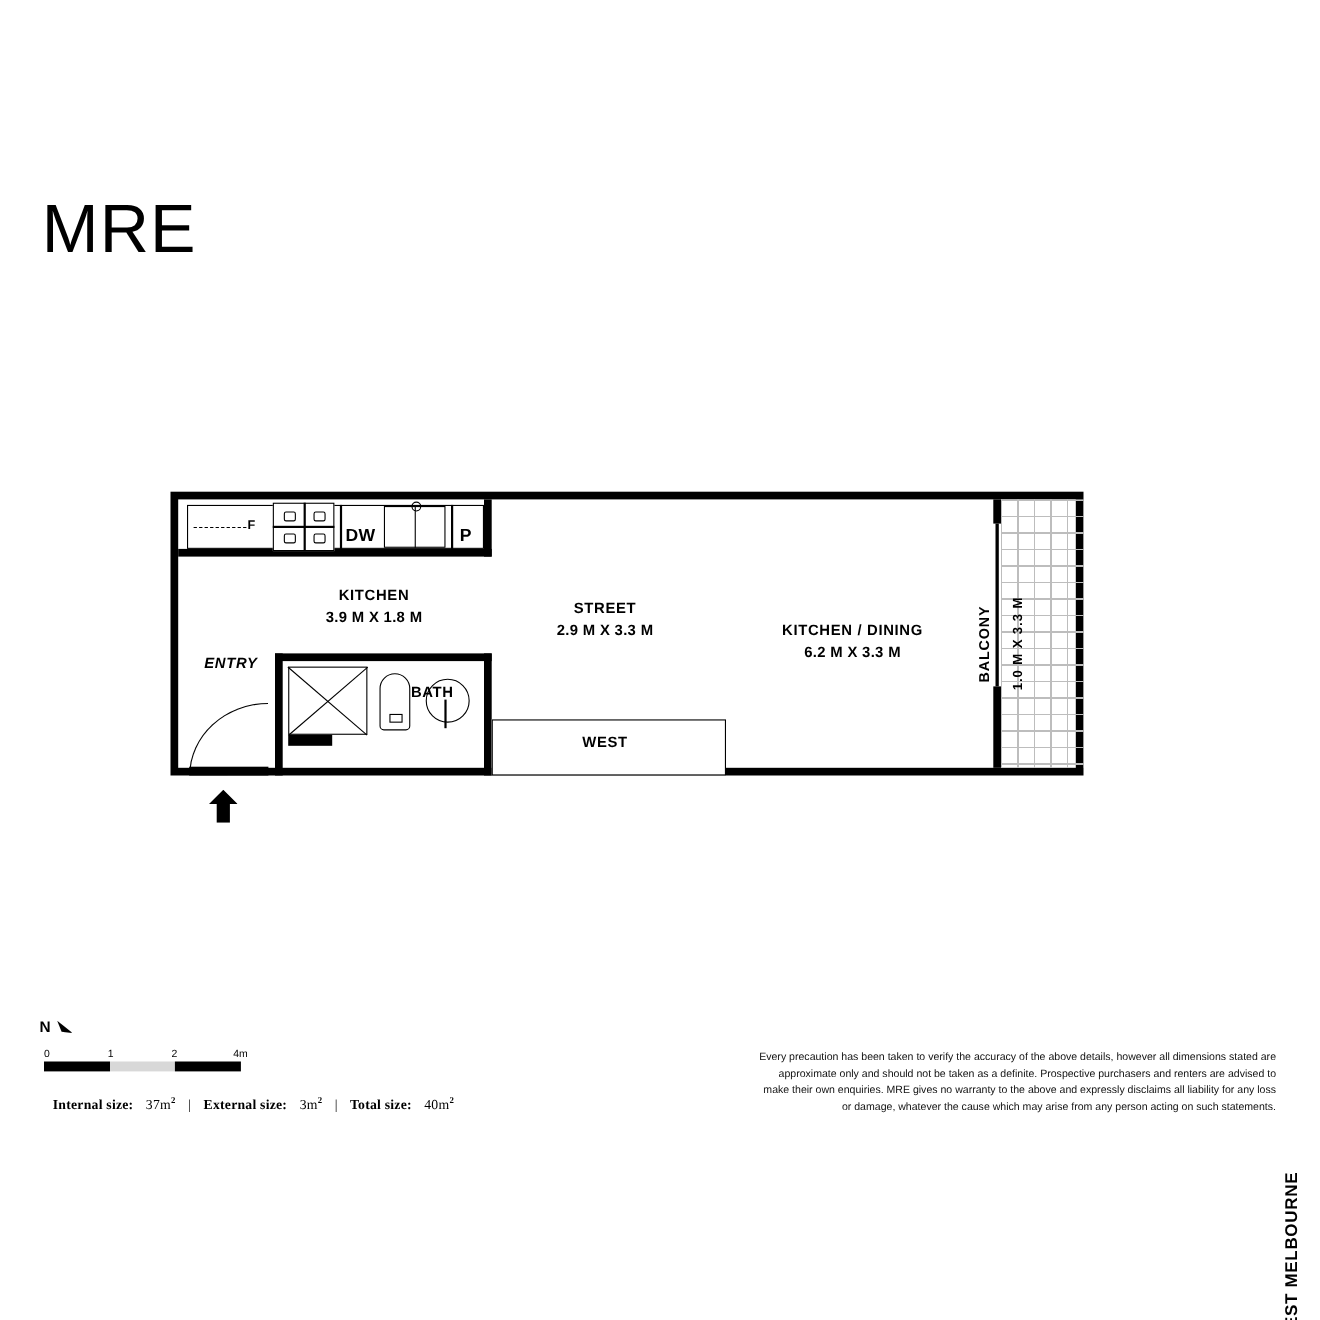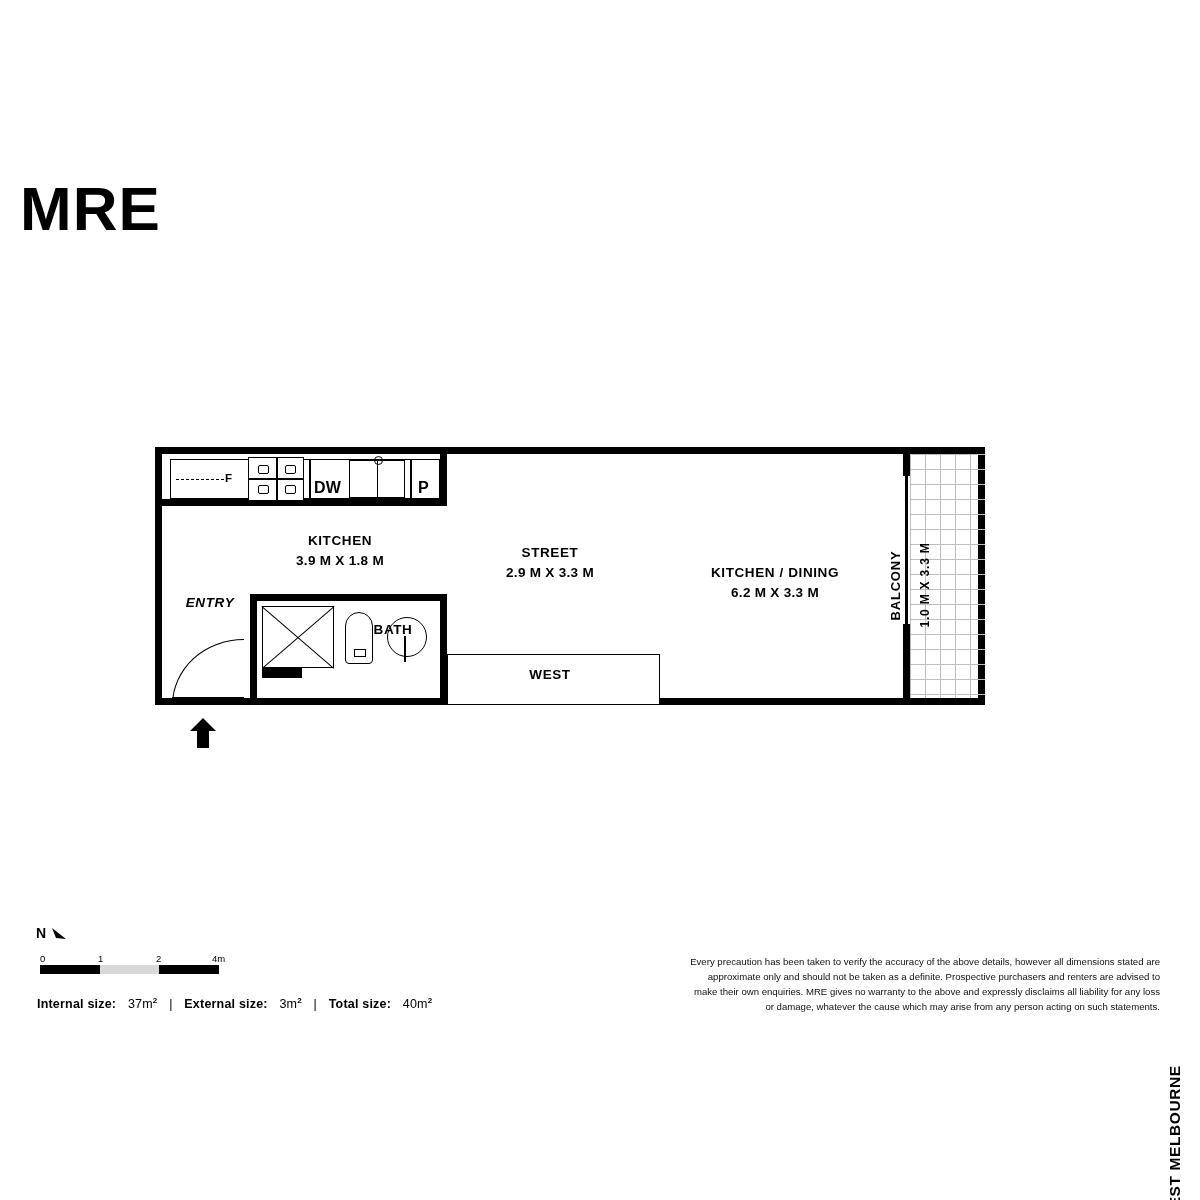--- a/index.html
+++ b/index.html
@@ -12,24 +12,24 @@
     height: 1200px;
     position: relative;
     font-family: "Liberation Sans", sans-serif;
     color: #000000;
     overflow: hidden;
   }
 
   
   .brand {
     position: absolute;
-    left: 20px;
+    left: 38px;
     top: 178px;
     font-size: 62px;
-    font-weight: bold;
+    font-weight: normal;
     letter-spacing: 1px;
     line-height: 1;
   }
 
   
   .address {
     position: absolute;
     right: 34px;
     top: 415px;
     width: 520px;
@@ -135,26 +135,27 @@
     position: absolute;
     left: 40px; top: 953px;
     width: 200px; height: 12px;
     font-size: 9.5px;
   }
   .scale-nums span { position: absolute; top: 0; }
 
   
   .sizes {
     position: absolute;
-    left: 37px;
+    left: 48px;
     top: 996px;
     font-size: 12.5px;
     font-weight: bold;
     letter-spacing: 0.2px;
     white-space: nowrap;
+    font-family: Liberation Serif, serif;
   }
   .sizes .val { font-weight: normal; }
   .sizes sup { font-size: 8px; }
   .sizes .sep { font-weight: normal; padding: 0 8px; }
 
   
   .disclaimer {
     position: absolute;
     right: 40px;
     top: 955px;

